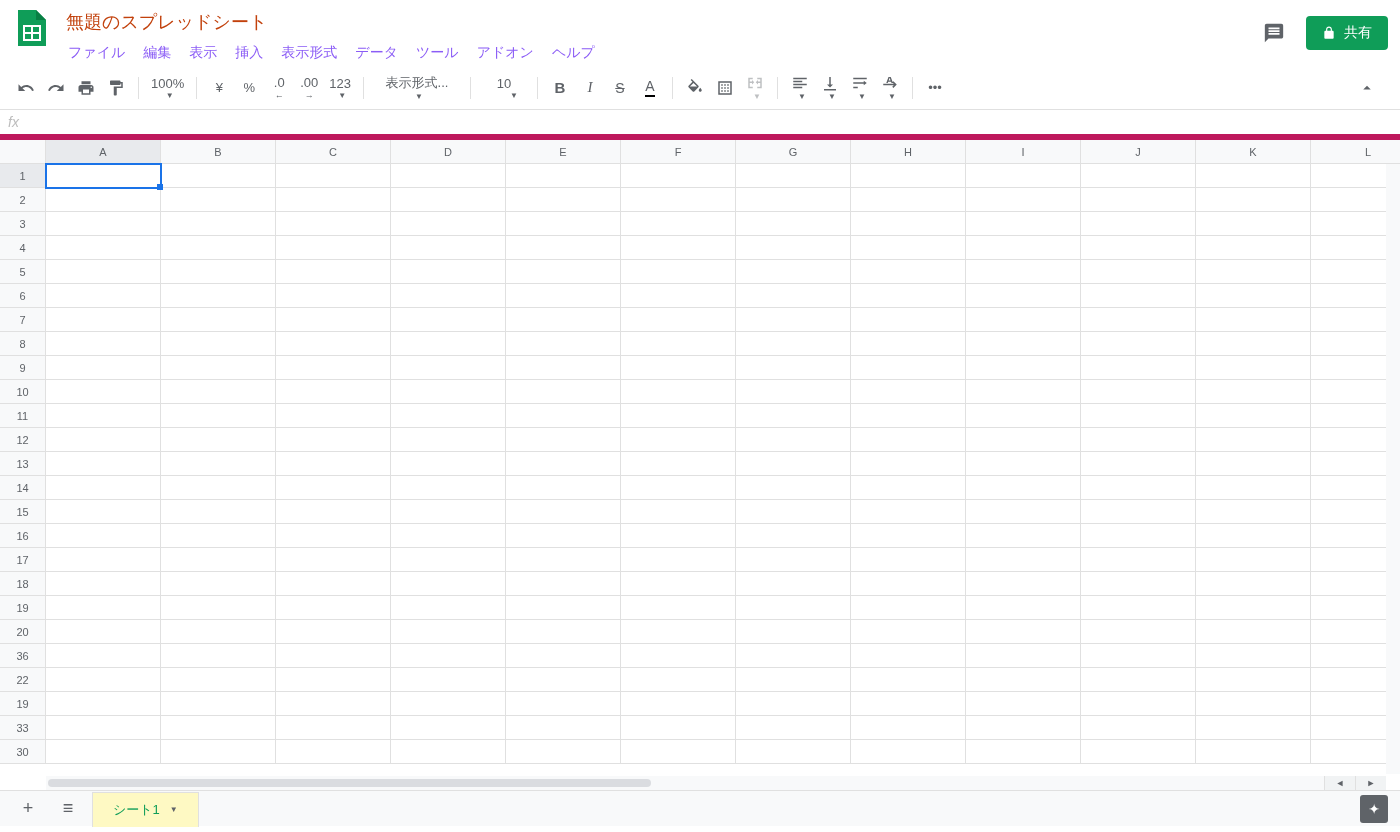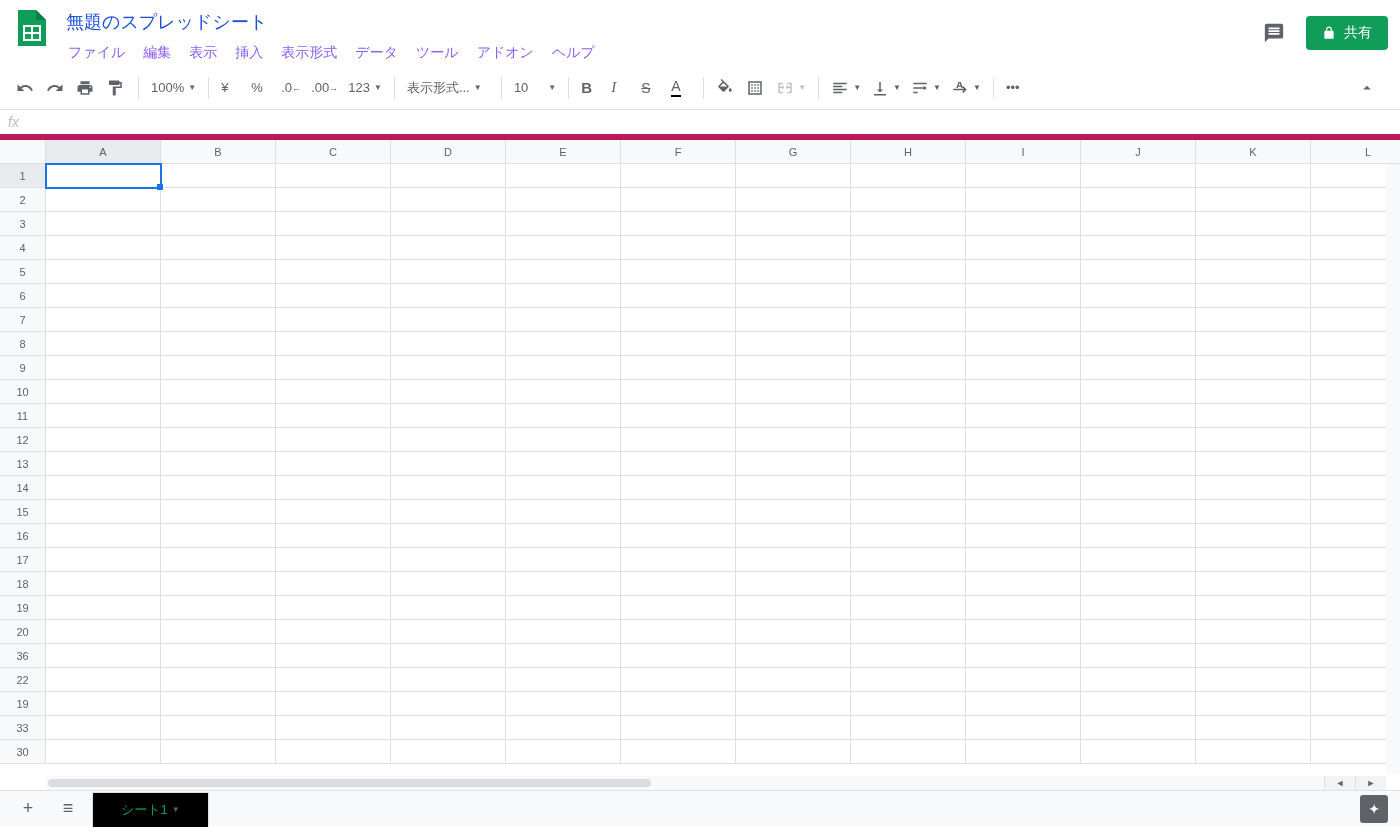--- a/index.html
+++ b/index.html
@@ -1,27 +1,27 @@
 <!DOCTYPE html>
 <html><head>
 <meta charset="utf-8">
 <style>
 * { box-sizing: border-box; margin: 0; padding: 0; }
 body { font-family: Arial, "Hiragino Sans", sans-serif; font-size: 13px; color: #202124; overflow: hidden; width: 1400px; height: 832px; background: #fff; }
 .header { display: flex; align-items: flex-start; padding: 8px 12px 0 12px; }
 .logo { width: 40px; height: 40px; margin-right: 8px; display:flex; align-items:center; justify-content:center;}
 .title-area { flex: 1; }
-.doc-title { font-size: 18px; color: #1d4ed8; padding: 2px 6px; }
+.doc-title { font-size: 18px; color: #c2410c; padding: 2px 6px; }
 .menu-bar { display: flex; gap: 2px; margin-top: 4px; }
 .menu-item { padding: 4px 8px; font-size: 14px; color: #8b5cf6; cursor: pointer; border-radius: 4px; }
 .header-right { display: flex; align-items: center; gap: 16px; padding-top: 8px; }
 .comment-btn { width: 32px; height: 32px; display:flex; align-items:center; justify-content:center; color:#5f6368; cursor:pointer; }
 .share-btn { background: #0f9d58; color: #fff; border: none; border-radius: 4px; padding: 8px 16px; font-size: 14px; font-weight: 500; display: flex; align-items: center; gap: 8px; cursor: pointer; }
 .toolbar { display: flex; align-items: center; padding: 4px 12px; border-bottom: 1px solid #e0e0e0; gap: 2px; height: 44px; }
-.tb-btn { min-width: 28px; height: 28px; display: flex; align-items: center; justify-content: flex-start; color: #5f6368; cursor: pointer; border-radius: 2px; padding: 0 4px; font-size: 13px;}
+.tb-btn { min-width: 28px; height: 28px; display: flex; align-items: center; justify-content: center; color: #5f6368; cursor: pointer; border-radius: 2px; padding: 0 4px; font-size: 13px; flex-direction: column;}
 .tb-sep { width: 1px; height: 22px; background: #e0e0e0; margin: 0 6px; }
 .tb-btn.disabled { opacity: 0.4; }
 .dropdown-arrow { font-size: 8px; margin-left: 4px; color:#5f6368; }
 .tb-text { font-size: 13px; color: #5f6368; }
 .formula-bar { display: flex; align-items: center; height: 30px; border-bottom: 6px solid #be185d; padding: 0 8px; }
 .fx-label { font-style: italic; color: #bdbdbd; font-size: 14px; width: 30px; }
 .formula-input { flex: 1; border: none; outline: none; font-size: 13px; }
 .grid-container { position: relative; height: calc(832px - 72px - 44px - 30px - 36px); overflow: hidden; }
 .grid { display: grid; grid-template-columns: 46px repeat(12, 115px); }
 .col-header, .row-header, .corner { background: #f8f9fa; border-right: 1px solid #e0e0e0; border-bottom: 1px solid #e0e0e0; display: flex; align-items: center; justify-content: center; font-size: 11px; color: #5f6368; }
@@ -33,21 +33,21 @@
 .cell { height: 24px; border-right: 1px solid #e0e0e0; border-bottom: 1px solid #e0e0e0; background: #fff; }
 .cell.selected { outline: 2px solid #1a73e8; outline-offset: -1px; position:relative; }
 .cell.selected::after { content:''; position:absolute; right:-3px; bottom:-3px; width:6px; height:6px; background:#1a73e8; }
 .vscroll { position: absolute; right: 0; top: 24px; bottom: 16px; width: 14px; background: #f8f9fa; }
 .hscroll-area { position:absolute; bottom:0; left:46px; right:14px; height:14px; background:#f8f9fa; display:flex; align-items:center;}
 .hscroll-thumb { height:8px; background:#dadce0; border-radius:4px; width:45%; margin-left:2px;}
 .hscroll-nav { position:absolute; bottom:0; right:14px; width:62px; height:14px; display:flex; }
 .hscroll-nav div{ flex:1; background:#f1f3f4; border-left:1px solid #e0e0e0; display:flex; align-items:center; justify-content:center; font-size:9px; color:#5f6368;}
 .sheet-tabs { height: 36px; display: flex; align-items: center; background: #f8f9fa; border-top: 1px solid #e0e0e0; padding: 0 12px; gap: 8px; }
 .tab-btn { width: 32px; height: 32px; display:flex; align-items:center; justify-content:center; color:#5f6368; cursor:pointer; font-size:18px;}
-.sheet-tab { background: #000000; padding: 8px 28px; border-top: 1px solid #e0e0e0; border-left:1px solid #e0e0e0; border-right:1px solid #e0e0e0; font-size: 13px; color: #0f9d58; font-weight:500; display:flex; align-items:center; margin-bottom:-1px;}
+.sheet-tab { background: #fef9c3; padding: 8px 20px; border-top: 1px solid #e0e0e0; border-left:1px solid #e0e0e0; border-right:1px solid #e0e0e0; font-size: 13px; color: #0f9d58; font-weight:500; display:flex; align-items:center; gap:6px; margin-bottom:-1px;}
 .explore-btn { margin-left: auto; width:28px; height:28px; background:#5f6368; border-radius:3px; display:flex; align-items:center; justify-content:center; color:#fff; font-size:14px;}
 .underline-a { border-bottom: 2px solid #000; padding-bottom:1px; display:inline-block;}
 svg { display:block; }
 .collapse-arrow { margin-left:auto; padding:0 12px; color:#5f6368;}
 </style>
 </head>
 <body>
 
 <div class="header">
   <div class="logo">

